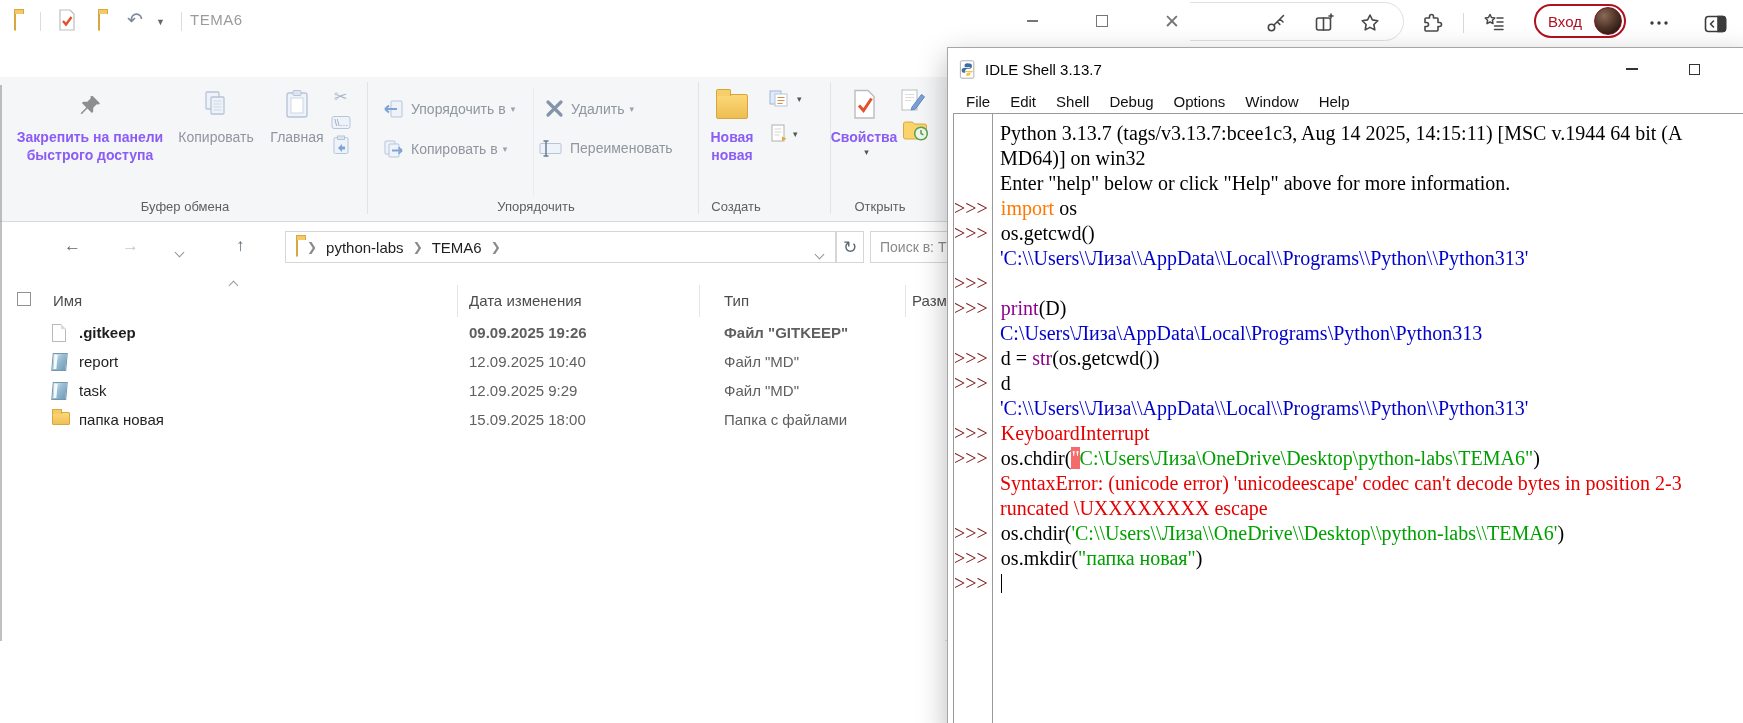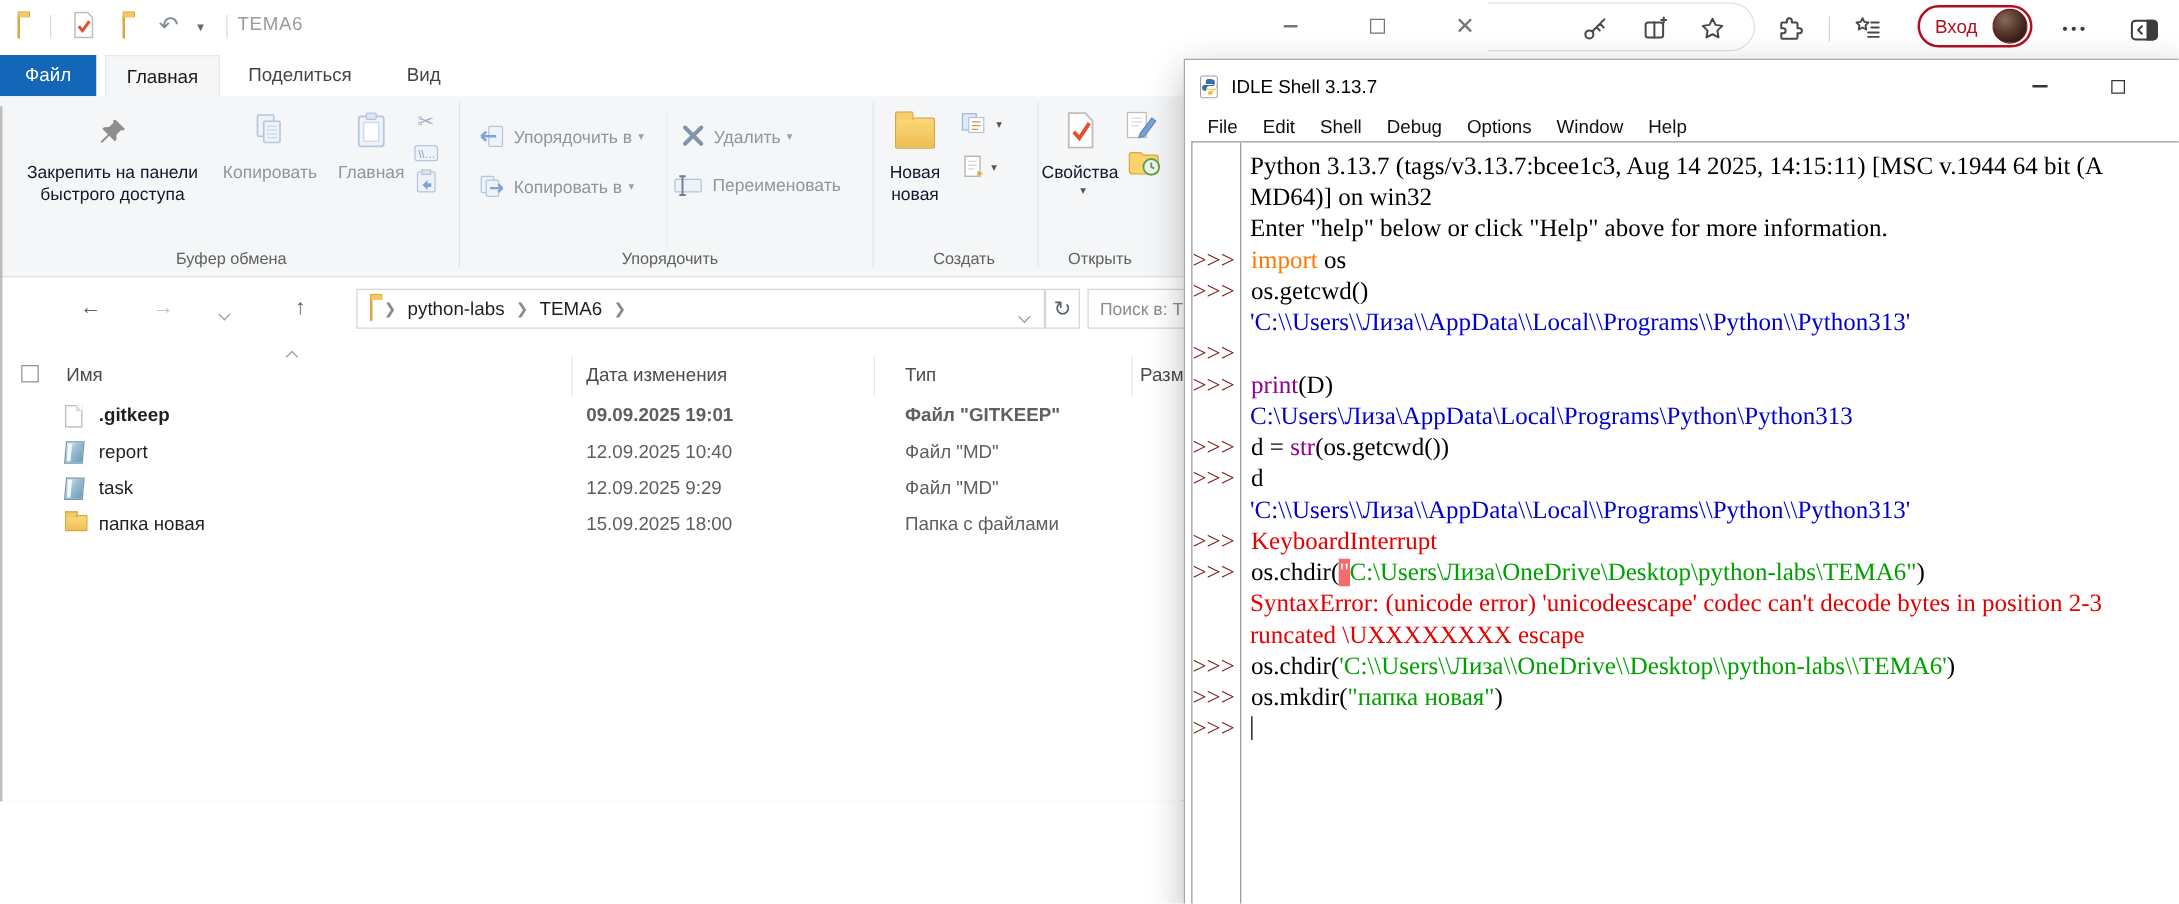--- a/index.html
+++ b/index.html
@@ -44,21 +44,21 @@
   .tab-file { left:0; width:77px; background:#1467b8; color:#fff; }
   .tab-active { left:84px; width:92px; background:#f5f6f7; border:1px solid #e6e7e8; border-bottom:none; color:#1a1a1a; }
 
   
   #ribbon { position:absolute; left:0; top:77px; width:100%; height:145px; background:#f5f6f7; border-bottom:1px solid #d8d9da; }
   .grp-divider { position:absolute; top:5px; width:1px; height:132px; background:#e2e3e5; }
   .grp-divider-inner { position:absolute; top:10px; width:1px; height:110px; background:#ebedef; }
   .grp-label { position:absolute; top:122px; font-size:13px; color:#5f6061; text-align:center; }
   .bigbtn { position:absolute; top:6px; display:flex; flex-direction:column; align-items:center; }
   .bigbtn .blabel { font-size:14px; color:#8f969f; line-height:18px; text-align:center; margin-top:9px; }
-  .bigbtn .blabel.enabled { color:#0f172a; }
+  .bigbtn .blabel.enabled { color:#8b5cf6;font-weight:bold; }
   .bigbtn .bicon-wrap { height:36px; display:flex; align-items:flex-end; }
   .medbtn { position:absolute; display:flex; align-items:center; font-size:14px; color:#8f969f; }
   .medbtn .micon { margin-right:7px; display:flex; }
   .ribbon-caret { font-size:9px; color:#9aa3ad; margin-left:5px; }
   .smallcol-item { position:absolute; display:flex; align-items:center; }
   .scissors { font-size:16px; color:#a3b1c4; }
   .fldr-lg { position:relative; width:32px; height:25px; background:linear-gradient(#fbd877,#eebd53); border:1px solid #d7a53c; border-radius:2px; }
   .fldr-lg::before { content:""; position:absolute; left:-1px; top:-6px; width:13px; height:6px; background:#f6cf6a; border:1px solid #d7a53c; border-bottom:none; border-radius:2px 2px 0 0; }
 
   
@@ -179,26 +179,20 @@
     </div>
     <div class="abs" style="left:98px; top:13px;"><span class="mini-folder"></span></div>
     <div class="abs undo-glyph" style="left:127px; top:8px;">↶</div>
     <div class="abs caret-down" style="left:156px; top:17px;">▼</div>
     <div class="qat-sep" style="left:181px;"></div>
     <div class="qat-title">ТЕМА6</div>
     <div class="wc wc-min" style="left:1009px;"></div>
     <div class="wc wc-max" style="left:1079px;"></div>
     <div class="wc wc-close" style="left:1149px;">✕</div>
 
-    <div id="tabbar">
-      <div class="tab tab-file">Файл</div>
-      <div class="tab tab-active">Главная</div>
-      <div class="tab" style="left:180px; width:120px;">Поделиться</div>
-      <div class="tab" style="left:305px; width:68px;">Вид</div>
-    </div>
 
     <div id="ribbon">
 
       <div class="bigbtn" style="left:10px; width:160px;">
         <div class="bicon-wrap">
           <svg width="26" height="26" viewBox="0 0 24 24">
               <path fill="#8e8e8e" d="M14.5 2.8l6.7 6.7-1.1 1.1-1.9-.3-3.2 3.2-.1 3.8-1.2 1.2-4.1-4.1-5.3 5.3-1-1 5.3-5.3-4.1-4.1 1.2-1.2 3.8-.1 3.2-3.2-.3-1.9z"></path>
             </svg>
         </div>
         <div class="blabel enabled"><span>Закрепить на панели</span><br><span>быстрого доступа</span></div>
@@ -329,21 +323,21 @@
       <div class="smallcol-item" style="left:902px; top:42px;">
         <svg width="27" height="23">
             <path d="M1.5 5a2 2 0 012-2h7l2 2h10a2 2 0 012 2v11a2 2 0 01-2 2h-19a2 2 0 01-2-2z" fill="#fbd36c" stroke="#d9a93e"></path>
             <circle cx="19" cy="14.5" r="6.3" fill="#eef7ee" stroke="#5aa14e" stroke-width="1.5"></circle>
             <path d="M19 11v3.5l2.4 1.4" stroke="#5aa14e" stroke-width="1.5" fill="none"></path>
           </svg>
       </div>
 
       <div class="grp-label" style="left:120px; width:130px;">Буфер обмена</div>
       <div class="grp-label" style="left:476px; width:120px;">Упорядочить</div>
-      <div class="grp-label" style="left:716px; width:80px;text-align:right;">Создать</div>
+      <div class="grp-label" style="left:696px; width:80px;">Создать</div>
       <div class="grp-label" style="left:840px; width:80px;">Открыть</div>
     </div>
 
     <div id="addressbar">
       <div class="nav-glyph" style="left:64px; color:#5a6772;">←</div>
       <div class="nav-glyph" style="left:122px; color:#c6cacd;">→</div>
       <div class="abs" style="left:176px; top:20px;"><span class="chev"></span></div>
       <div class="nav-glyph" style="left:236px; color:#5a6772;">↑</div>
       <div class="addr-box" style="left:285px; width:551px;">
         <span style="margin-left:10px;"><span class="mini-folder" style="transform:scale(.85);"></span></span>
@@ -369,21 +363,21 @@
       <div class="hdr-cell" style="left:469px;">Дата изменения</div>
       <div class="hdr-cell" style="left:724px;">Тип</div>
       <div class="hdr-cell" style="left:912px;">Размер</div>
       <div class="col-line" style="left:457px;"></div>
       <div class="col-line" style="left:699px;"></div>
       <div class="col-line" style="left:905px;"></div>
       <div id="file-rows">
           <div class="file-row" style="top: 42px; font-weight: bold;">
             <span class="fi fi-file"></span>
             <span class="fname">.gitkeep</span>
-            <span class="fdate">09.09.2025 19:01</span>
+            <span class="fdate">09.09.2025 19:26</span>
             <span class="ftype">Файл "GITKEEP"</span>
           </div>
           <div class="file-row" style="top: 71px;">
             <span class="fi fi-md"></span>
             <span class="fname">report</span>
             <span class="fdate">12.09.2025 10:40</span>
             <span class="ftype">Файл "MD"</span>
           </div>
           <div class="file-row" style="top: 100px;">
             <span class="fi fi-md"></span>

